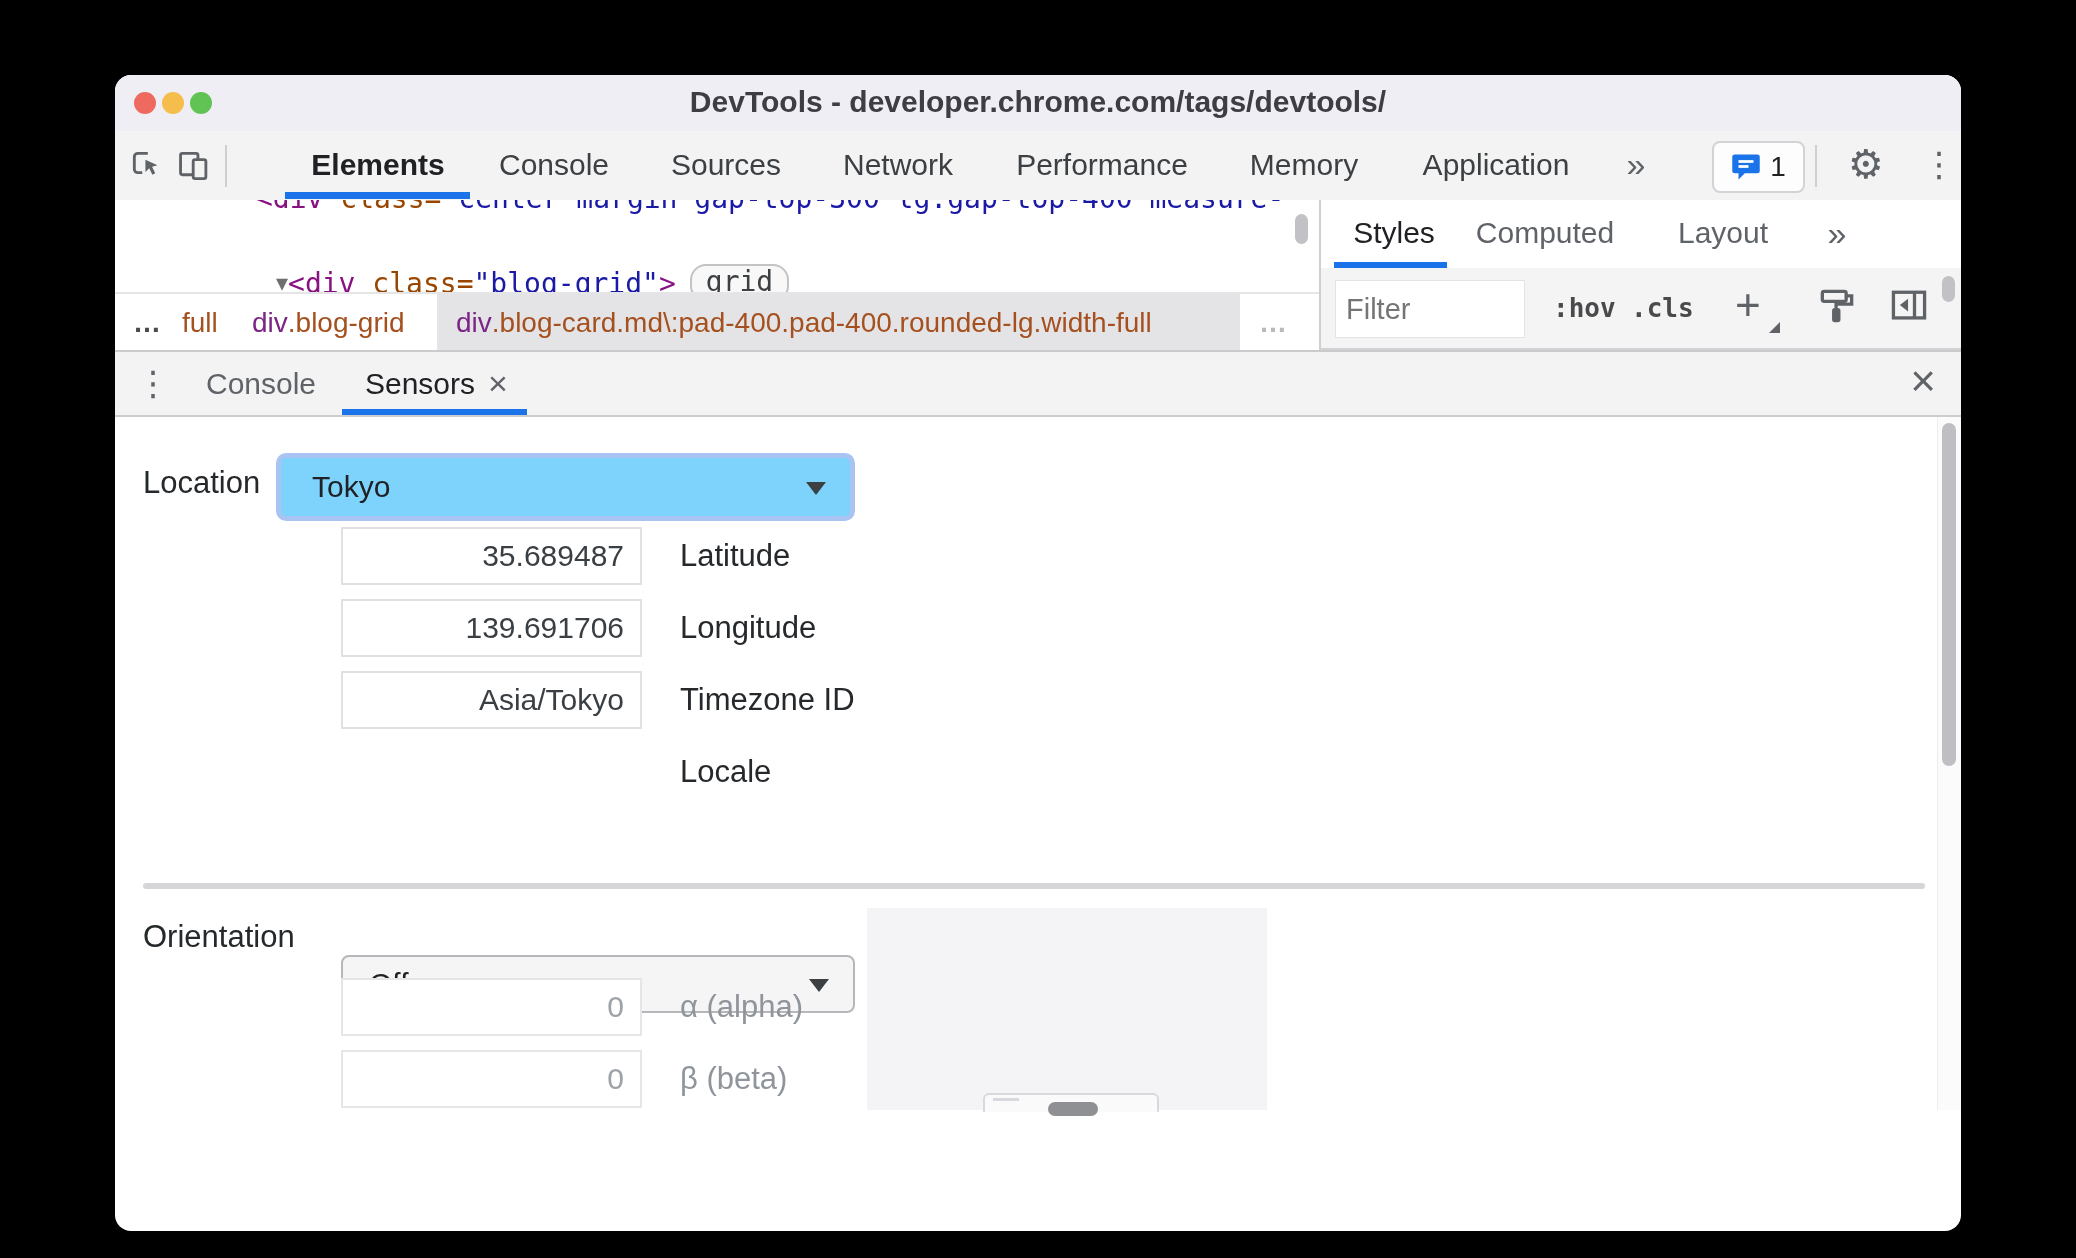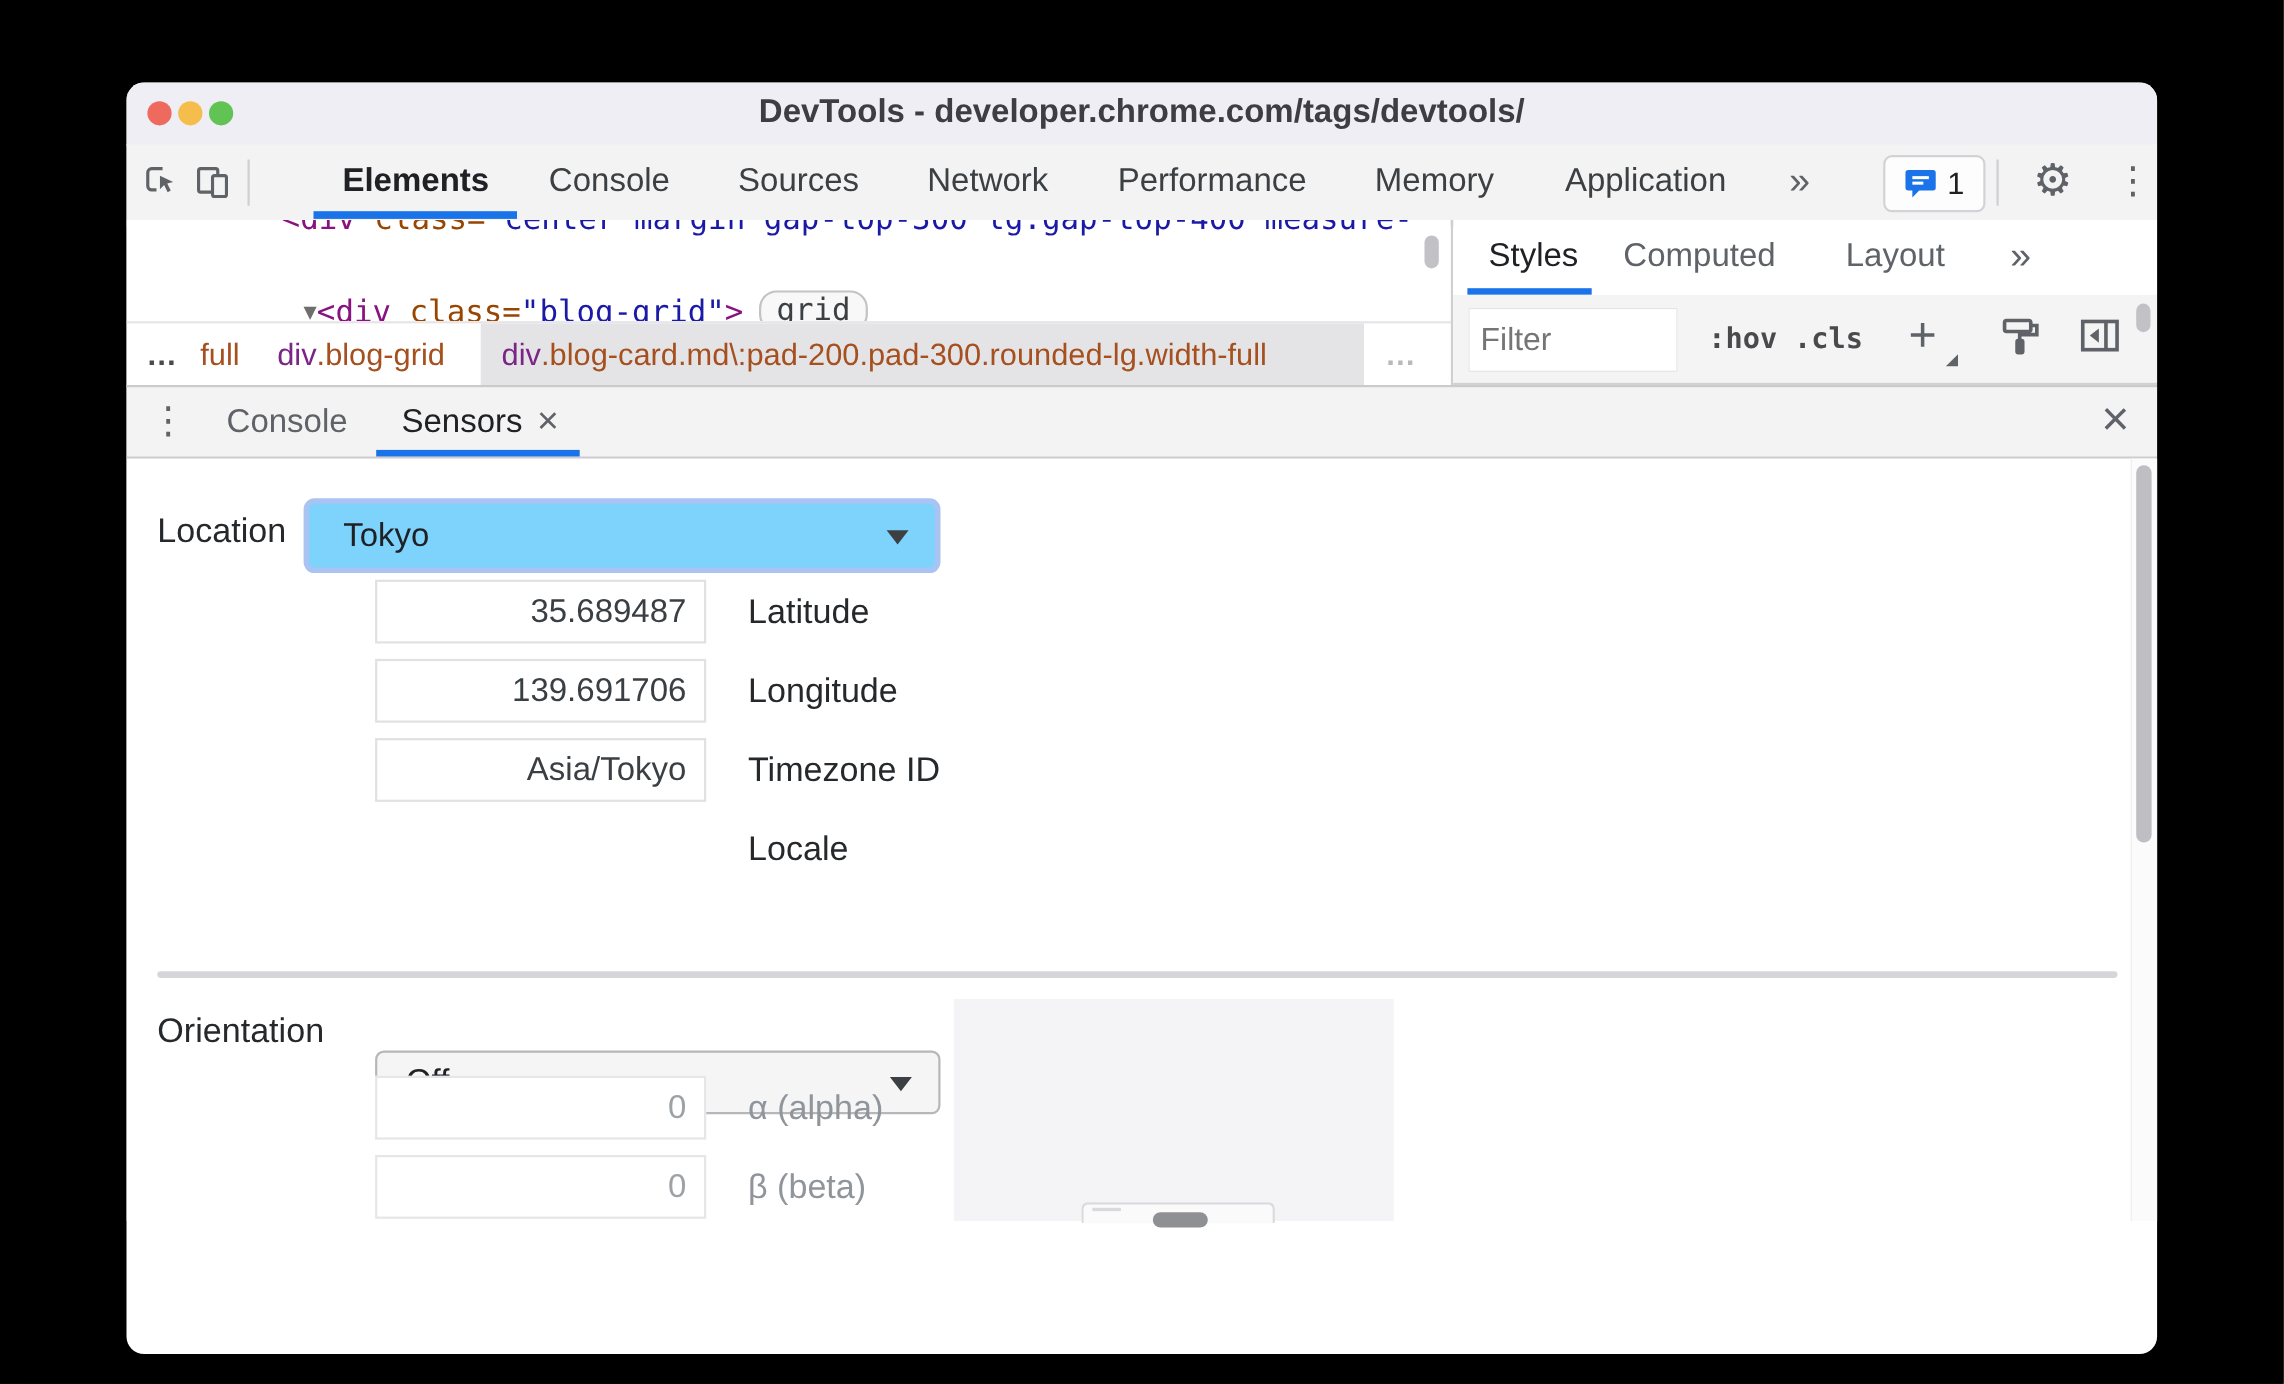--- a/index.html
+++ b/index.html
@@ -113,21 +113,21 @@
 
   <div class="crumbbar">
     <span class="crumb" style="left:18px;color:#4a4a4e;font-weight:bold;letter-spacing:2px;">…</span>
     <span class="crumb c-cls" style="left:67px;">full</span>
     <span class="crumb" style="left:137px;">
         <span class="c-tag">div</span>
         <span class="c-cls">.blog-grid</span>
       </span>
     <span class="crumb" style="left:322px;width:803px;background:#e4e4e7;padding-left:19px;box-sizing:border-box;">
         <span class="c-tag">div</span>
-        <span class="c-cls">.blog-card.md\:pad-200.pad-300.rounded-lg.width-full</span>
+        <span class="c-cls">.blog-card.md\:pad-400.pad-400.rounded-lg.width-full</span>
       </span>
     <span class="crumb" style="left:1144px;color:#b9b9bd;font-weight:bold;letter-spacing:2px;">…</span>
   </div>
 
   <div class="vsep" style="left:1204px;top:125px;height:150px;"></div>
 
   <div class="styles-pane">
     <span class="stab" style="left:73px;color:#202124;">Styles</span>
     <span class="stab" style="left:224px;">Computed</span>
     <span class="stab" style="left:402px;">Layout</span>

